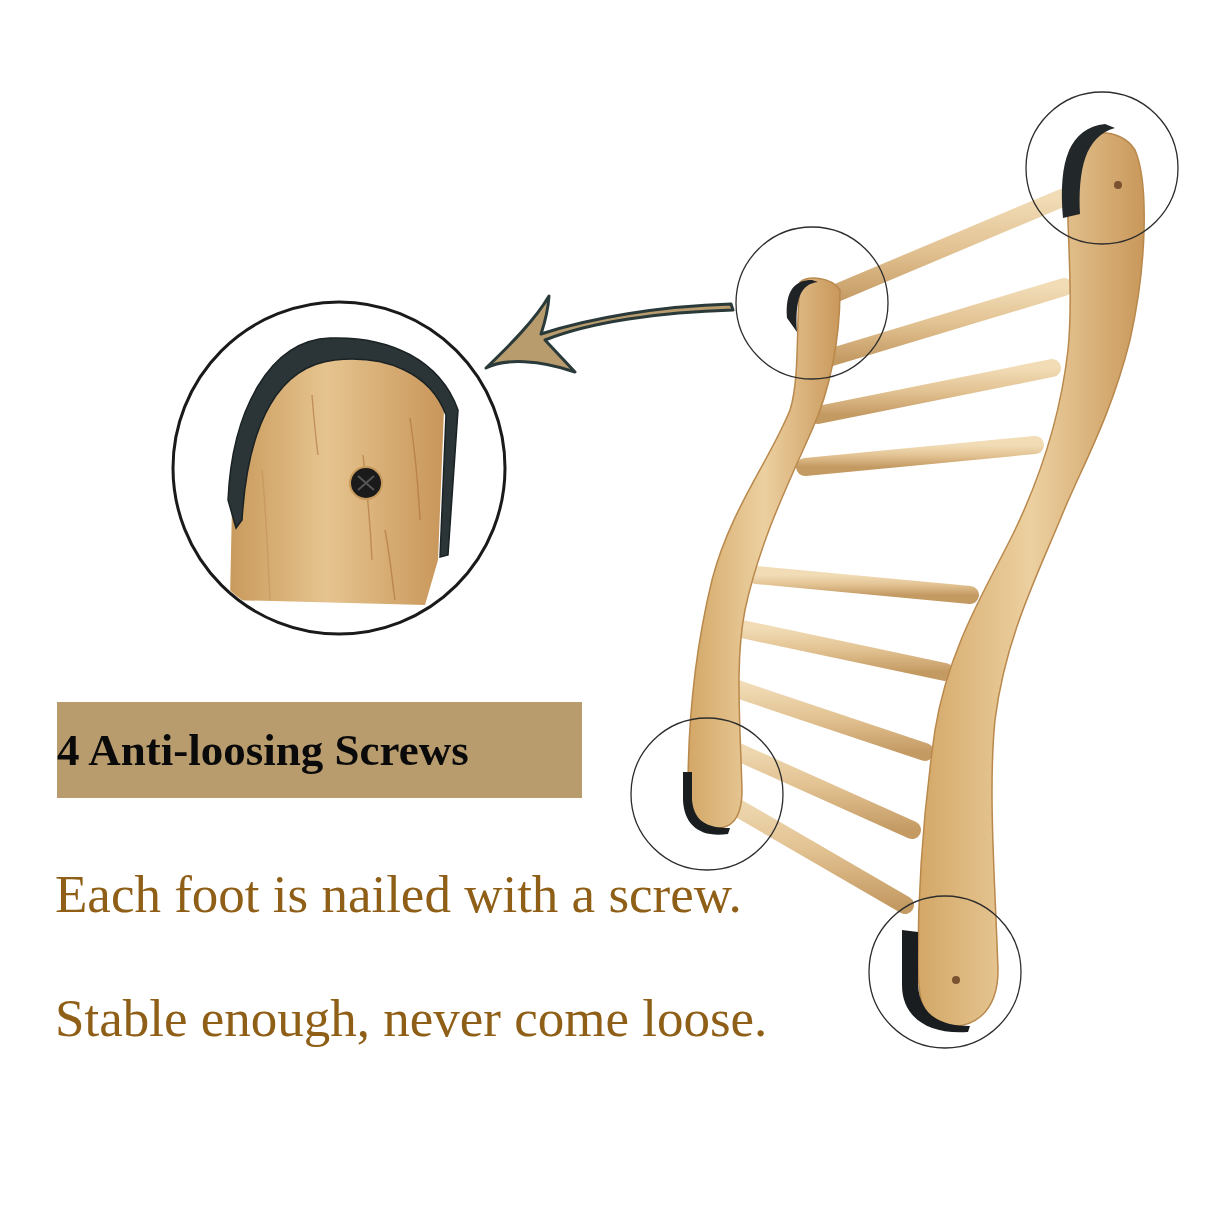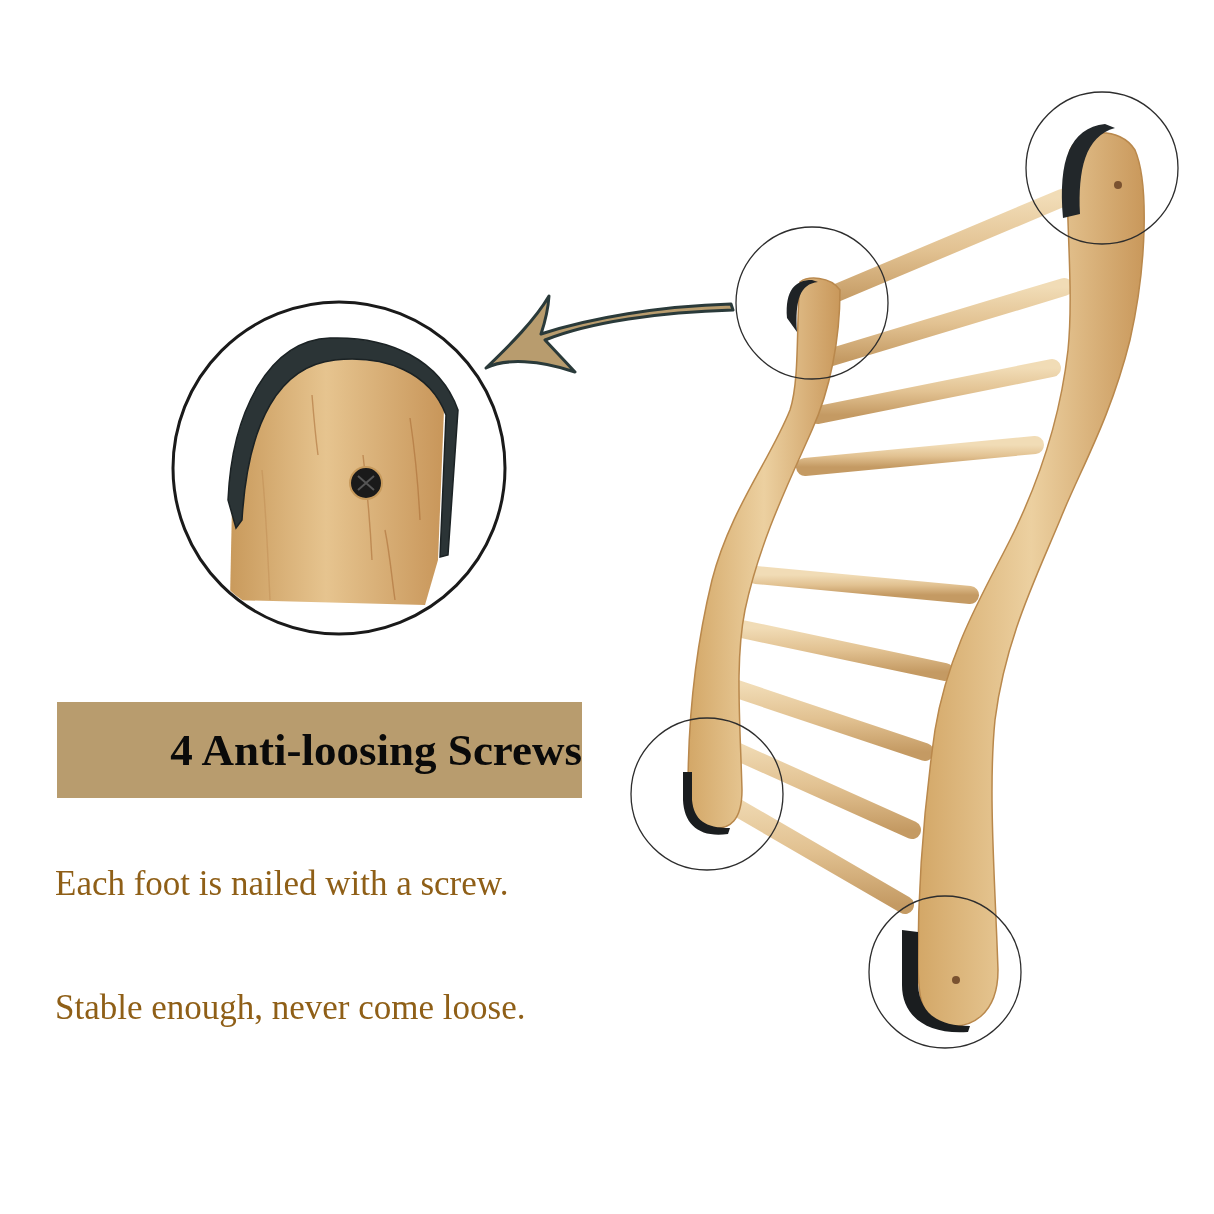--- a/index.html
+++ b/index.html
@@ -19,35 +19,35 @@
 
     .banner {
       position: absolute;
       left: 57px;
       top: 702px;
       width: 525px;
       height: 96px;
       background: #b89c6e;
       display: flex;
       align-items: center;
-      justify-content: flex-end;
+      justify-content: flex-start;
     }
     .banner-text {
       font-family: "Liberation Serif", "DejaVu Serif", serif;
       font-weight: bold;
       font-size: 45px;
       color: #0a0a0a;
       white-space: nowrap;
       letter-spacing: 0px;
     }
     .desc {
       position: absolute;
       left: 55px;
       font-family: "Liberation Serif", "DejaVu Serif", serif;
-      font-size: 35px;
+      font-size: 53px;
       color: #8f5f17;
       white-space: nowrap;
     }
     .desc-1 { top: 864px; }
     .desc-2 { top: 988px; }
   </style>
 </head>
 <body>
 
 <div class="page">

